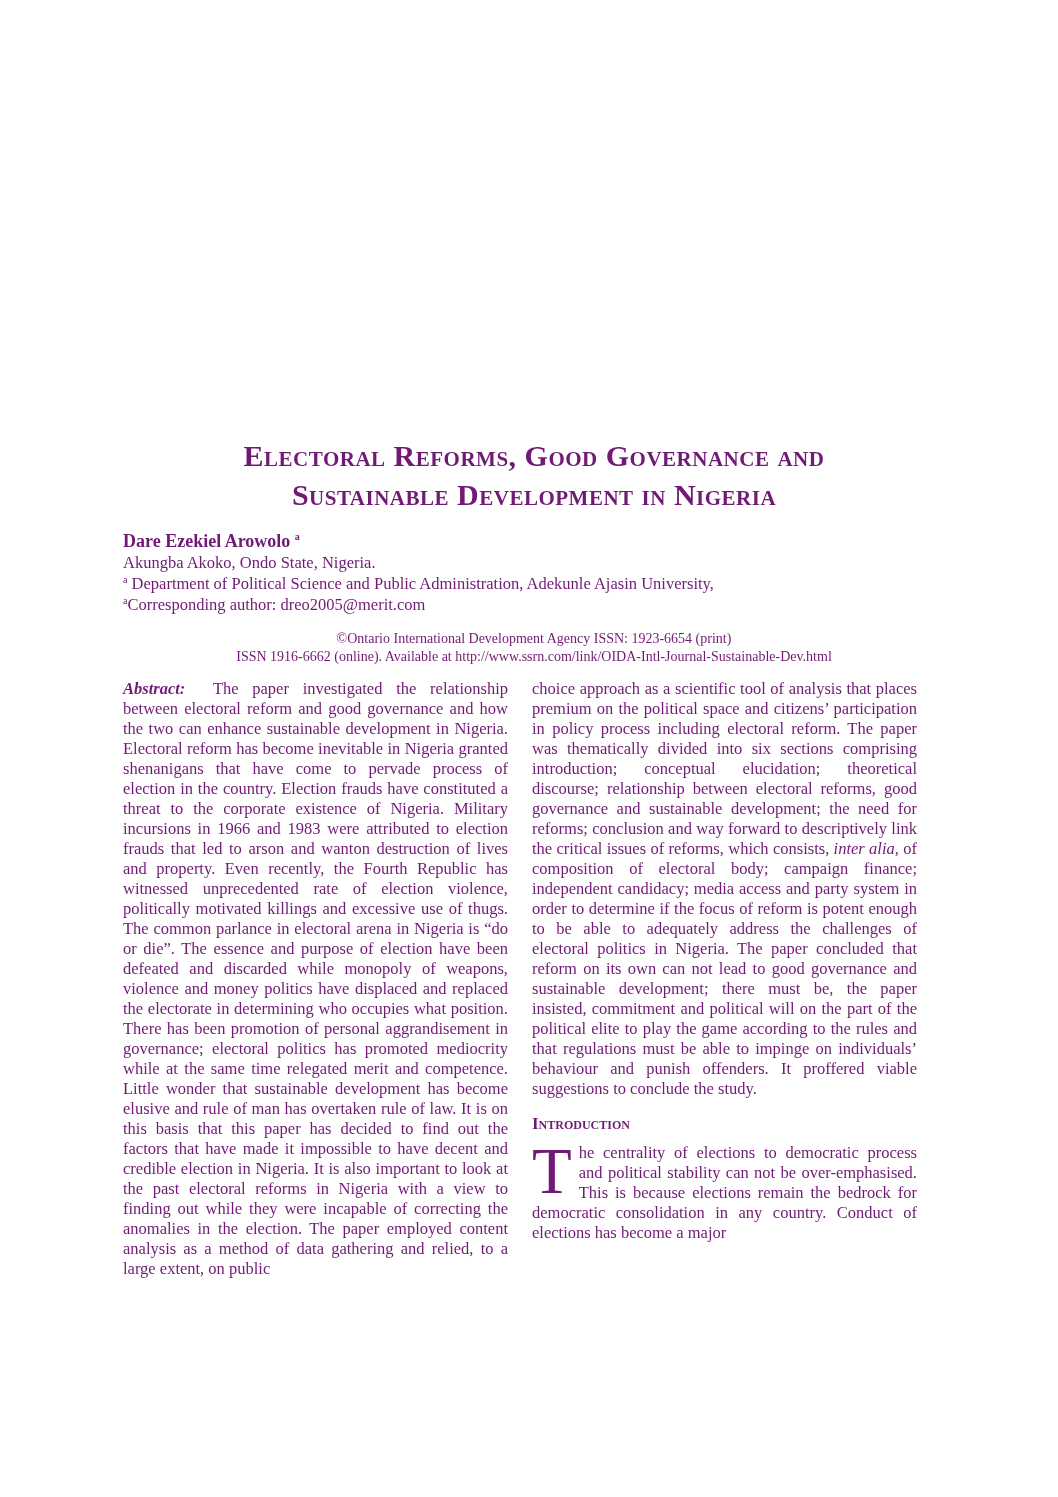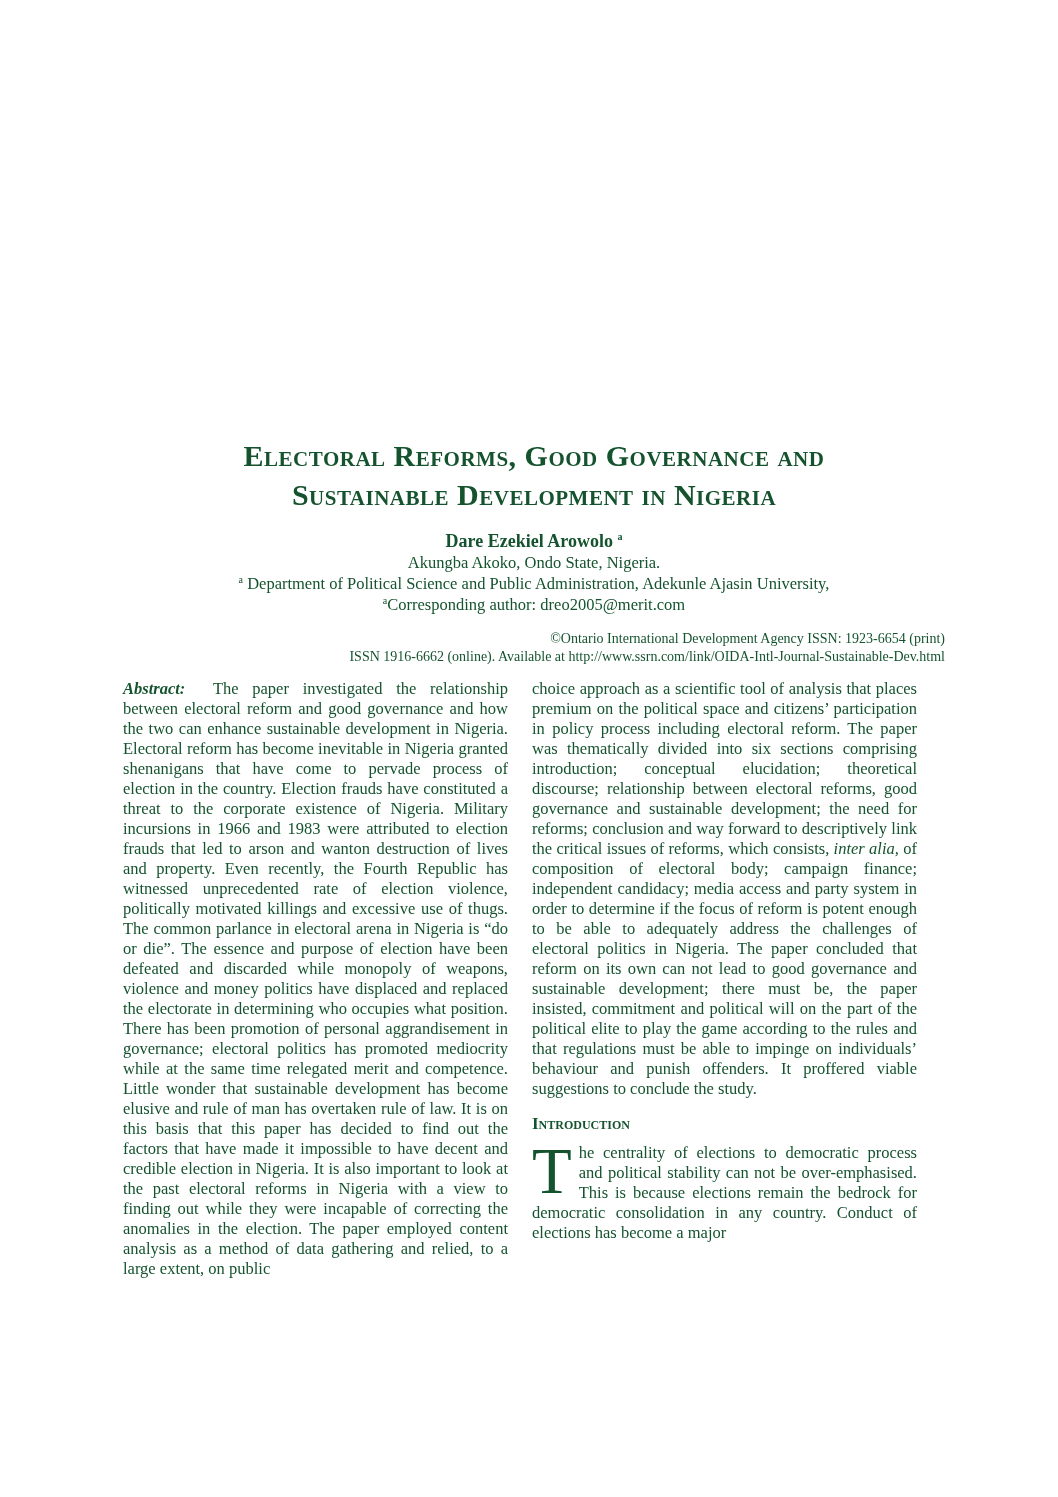--- a/index.html
+++ b/index.html
@@ -5,21 +5,21 @@
   html, body {
     margin: 0;
     padding: 0;
     background: #ffffff;
   }
   .sheet {
     position: relative;
     width: 1058px;
     height: 1497px;
     background: #ffffff;
-    color: #14532d;
+    color: #701a75;
     font-family: "Liberation Serif", "DejaVu Serif", serif;
     overflow: hidden;
   }
   .content {
     position: absolute;
     left: 123px;
     top: 436px;
     width: 822px;
   }
   .paper-title {
@@ -27,21 +27,21 @@
     font-weight: bold;
     font-variant: small-caps;
     font-size: 30px;
     line-height: 39px;
     letter-spacing: 0.5px;
     margin: 0 auto;
     max-width: 740px;
   }
   .author-block {
     margin-top: 16px;
-    text-align: center;
+    text-align: left;
   }
   .author-name {
     font-weight: bold;
     font-size: 18px;
     line-height: 22px;
   }
   .affiliation {
     font-size: 16.5px;
     line-height: 21px;
   }
@@ -49,21 +49,21 @@
     font-size: 16.5px;
     line-height: 21px;
   }
   sup {
     font-size: 10px;
     vertical-align: super;
     line-height: 0;
   }
   .publisher-block {
     margin-top: 15px;
-    text-align: right;
+    text-align: center;
     font-size: 14px;
     line-height: 18px;
   }
   .columns {
     margin-top: 13px;
     display: flex;
     gap: 24px;
   }
   .col {
     width: calc((100% - 52px) / 2);

